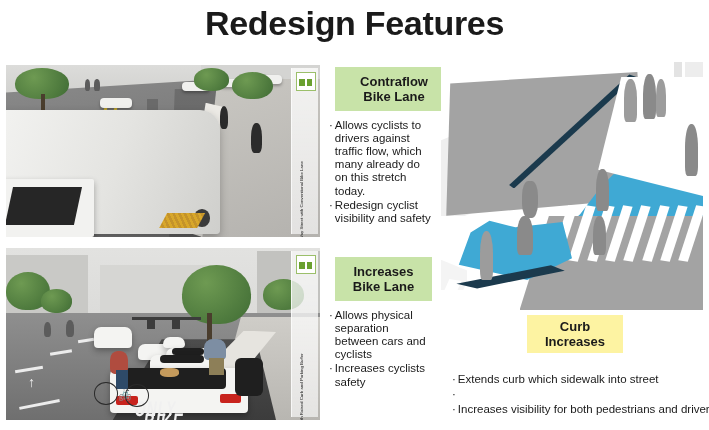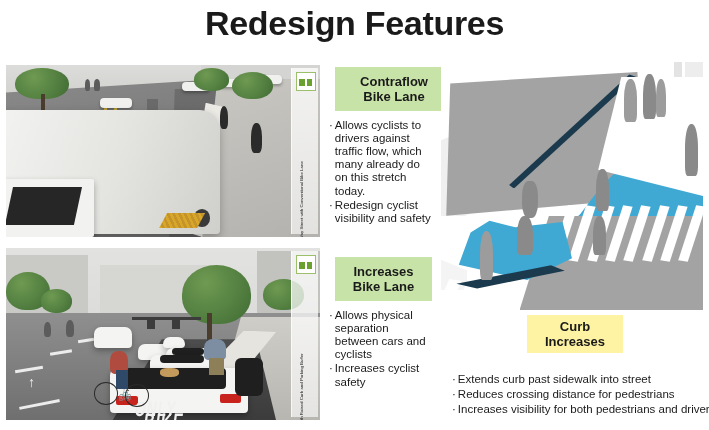--- a/index.html
+++ b/index.html
@@ -301,21 +301,21 @@
     </div>
   </div>
 
   <div class="bullets" id="bullets-protected">
     <div class="bl">
       <span class="dot">·</span>
       <span>Allows physical separation between cars and cyclists</span>
     </div>
     <div class="bl">
       <span class="dot">·</span>
-      <span>Increases cyclist safety</span>
+      <span>Increases cyclists safety</span>
     </div>
   </div>
 
   <div class="render" id="render-curb">
 
     <div class="c-sidewalk" style="left:0;top:0;width:100%;height:100%;"></div>
 
     <div class="c-bldg" style="left:0;top:26%;width:13%;height:40%;background:#efefef;clip-path:polygon(0% 14%,100% 0%,100% 86%,0% 100%);"></div>
     <div class="c-bldg" style="left:0;top:66%;width:10%;height:26%;background:#f4f4f4;"></div>
     <div class="c-bldg" style="right:0;top:0;width:7%;height:22%;background:#ededed;"></div>
@@ -364,25 +364,24 @@
   <div class="labelbox" id="label-curb">
     <div>
       <div>Curb</div>
       <div>Increases</div>
     </div>
   </div>
 
   <div class="bullets" id="bullets-curb">
     <div class="bl">
       <span class="dot">·</span>
-      <span>Extends curb past sidewalk into street</span>
-    </div>
-    <div class="bl">
-      <span class="dot">·</span>
-      <span>Reduces crossing distance for pedestrians</span>
+      <span>Extends curb which sidewalk into street</span>
+    </div>
+    <div class="bl">
+      <span class="dot">·</span>
     </div>
     <div class="bl">
       <span class="dot">·</span>
       <span>Increases visibility for both pedestrians and drivers</span>
     </div>
   </div>
 
 </div>
 
 </body></html>

